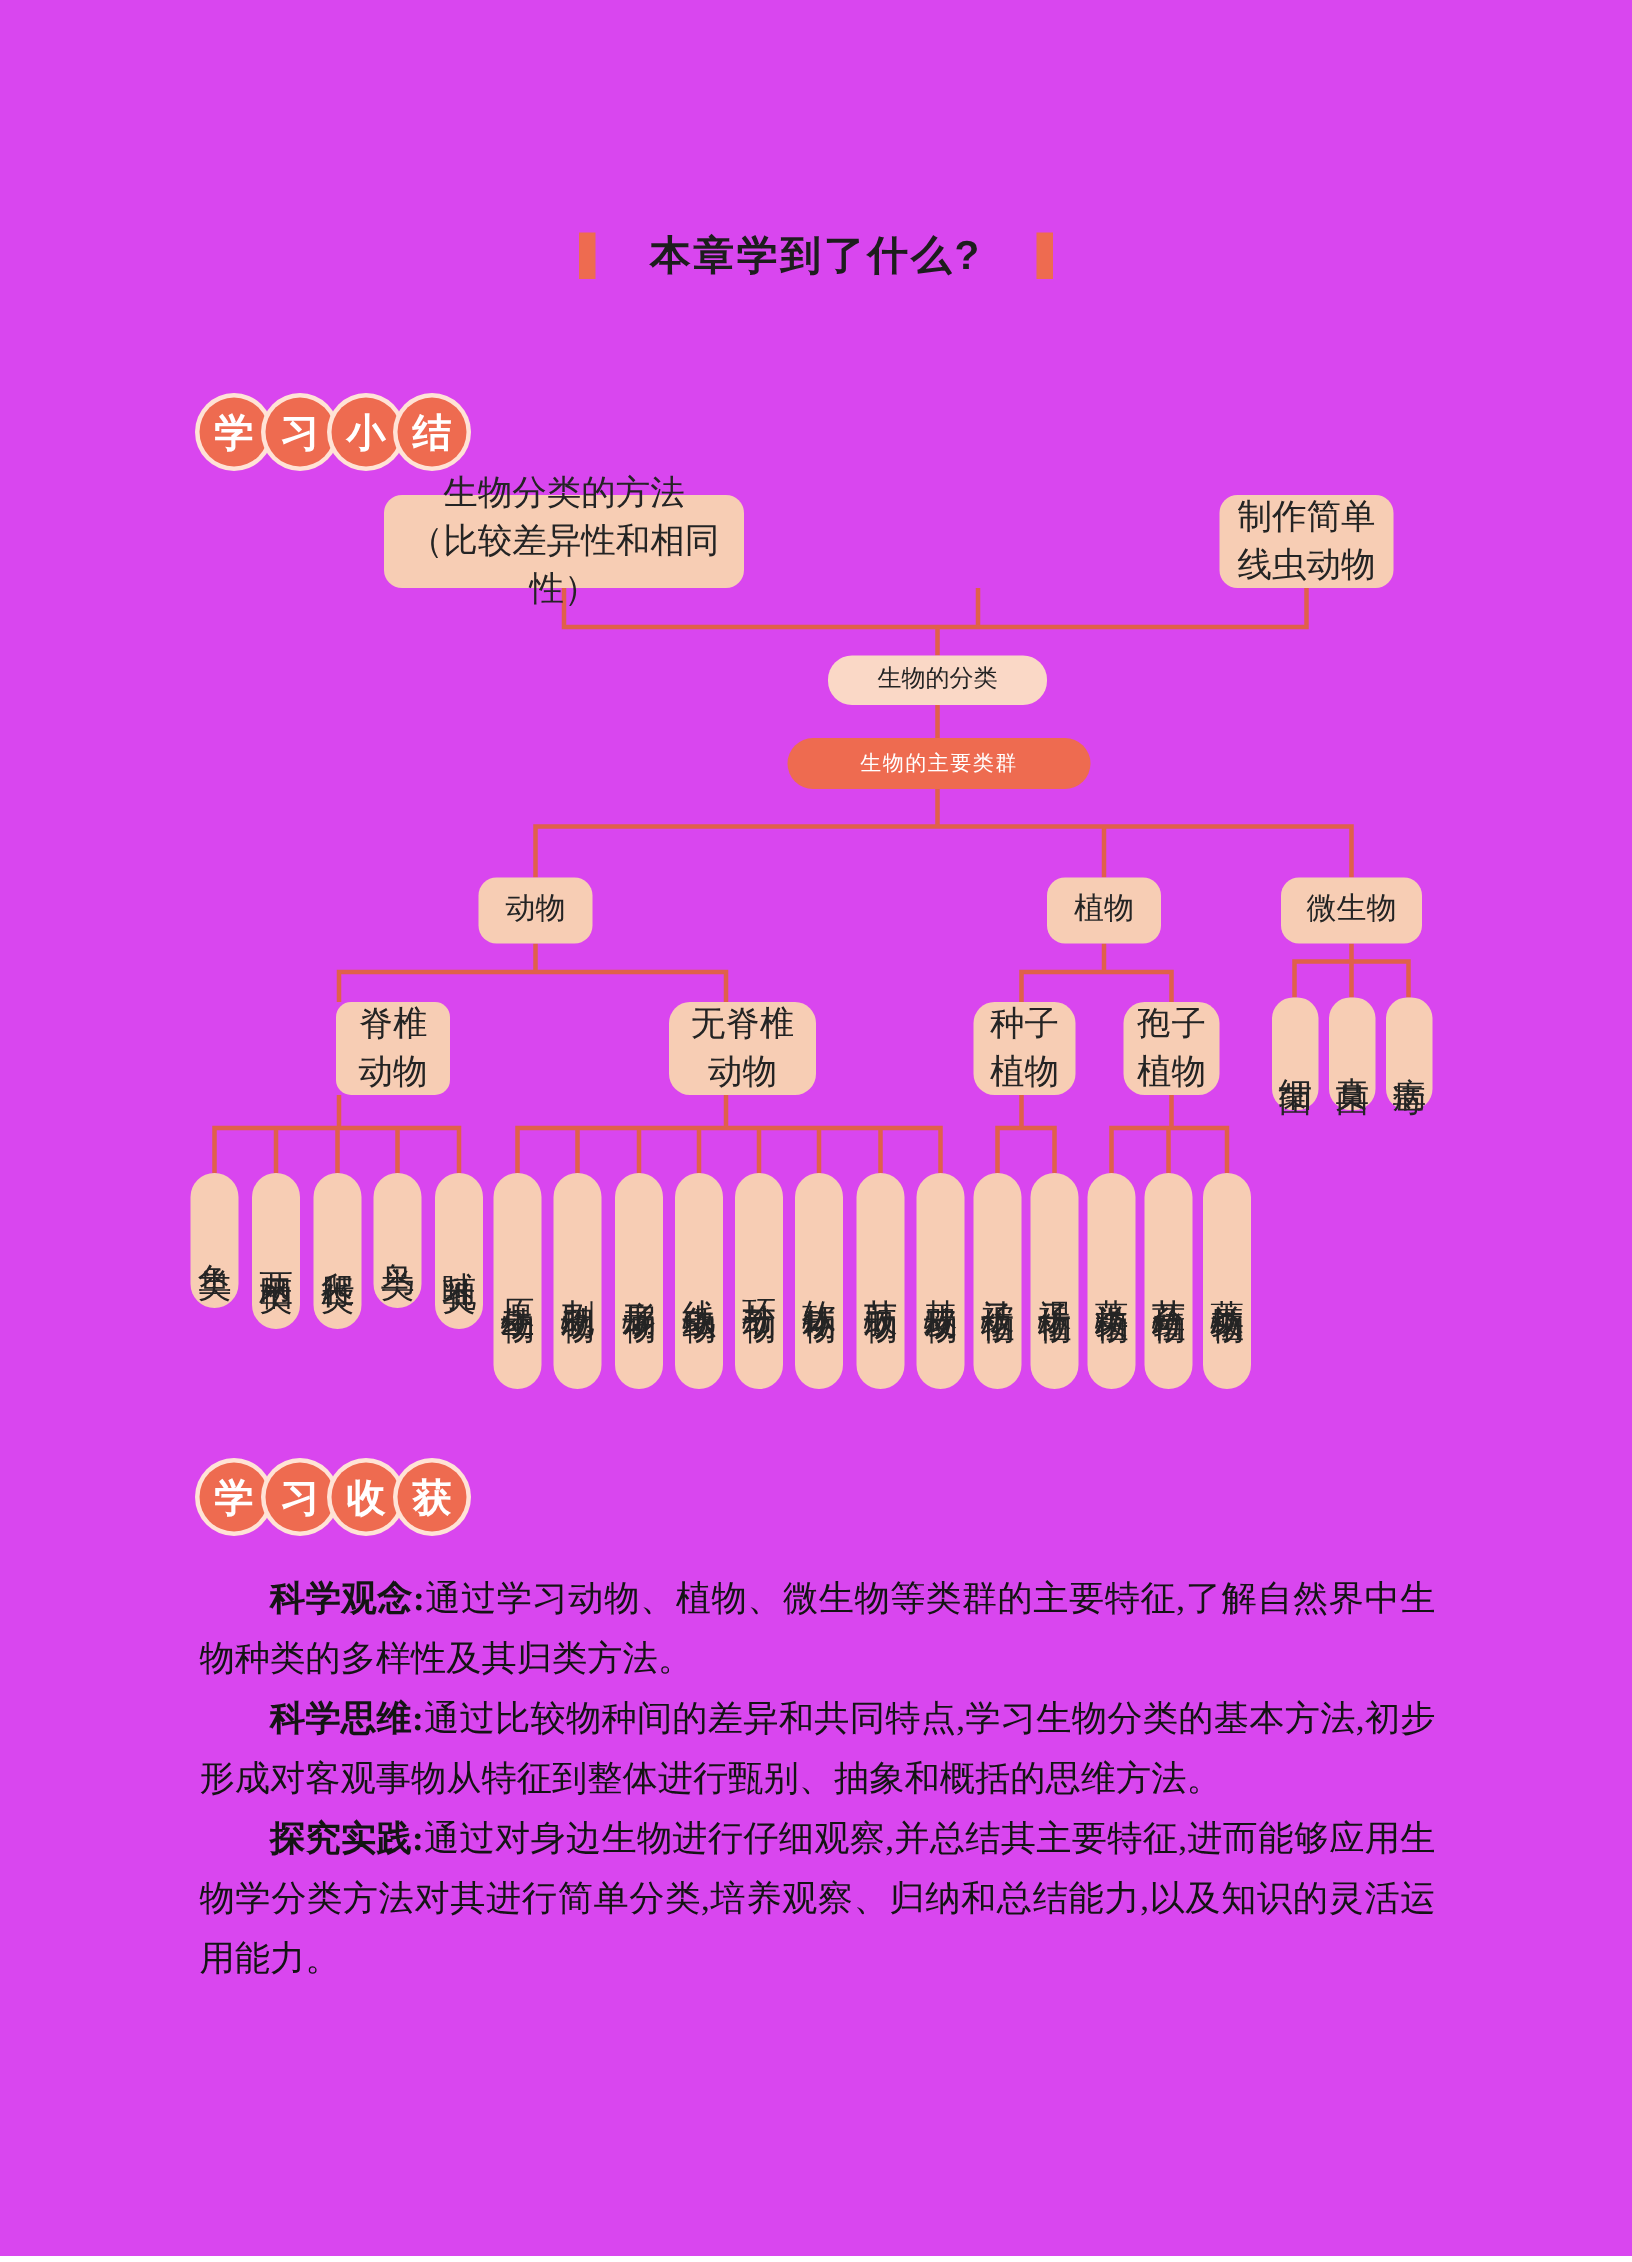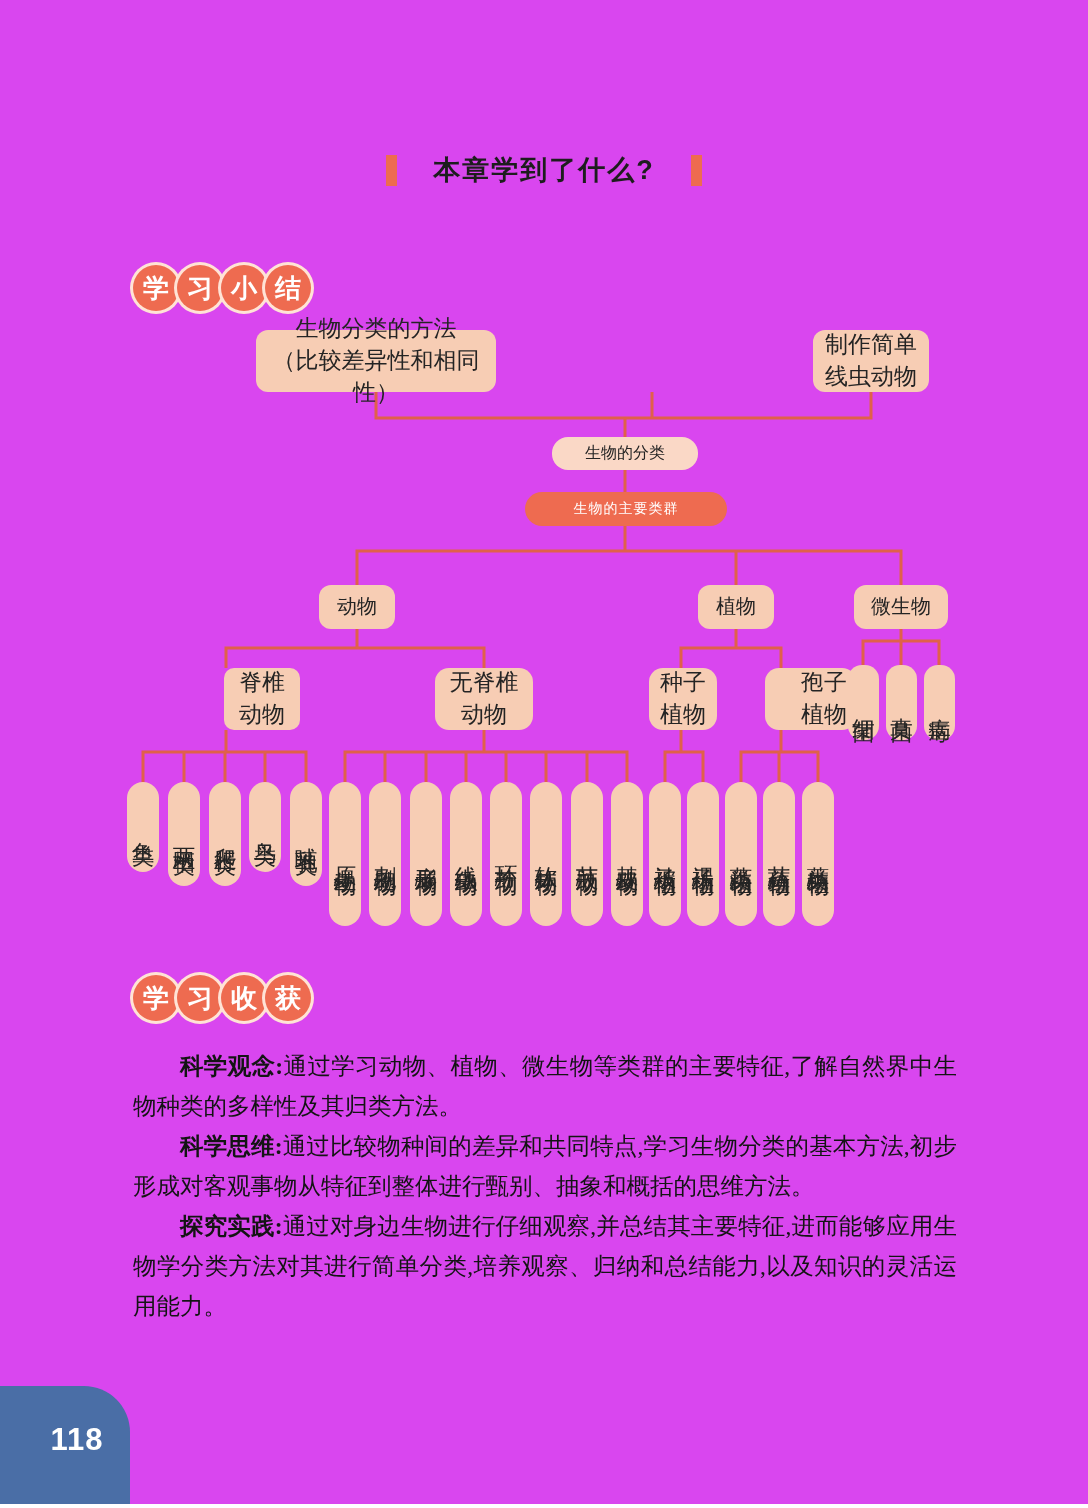--- a/index.html
+++ b/index.html
@@ -127,30 +127,30 @@
     <div class="node hl-node" style="left:525px;top:492px;width:202px;height:34px;">生物的主要类群</div>
 
     <div class="node single" style="left:319px;top:585px;width:76px;height:44px;">动物</div>
     <div class="node single" style="left:698px;top:585px;width:76px;height:44px;">植物</div>
     <div class="node single" style="left:854px;top:585px;width:94px;height:44px;">微生物</div>
 
     <div class="node two-line" style="left:188px;top:668px;width:76px;height:62px;border-radius:10px;margin-left:36px;">
       <span>脊椎</span>
       <span>动物</span>
     </div>
-    <div class="node two-line" style="left:435px;top:668px;width:98px;height:62px;border-radius:14px;">
+    <div class="node two-line" style="left:446px;top:668px;width:98px;height:62px;border-radius:14px;">
       <span>无脊椎</span>
       <span>动物</span>
     </div>
 
     <div class="node two-line" style="left:649px;top:668px;width:68px;height:62px;border-radius:14px;">
       <span>种子</span>
       <span>植物</span>
     </div>
-    <div class="node two-line" style="left:765px;top:668px;width:64px;height:62px;border-radius:14px;padding-left:27px;">
+    <div class="node two-line" style="left:749px;top:668px;width:64px;height:62px;border-radius:14px;">
       <span>孢子</span>
       <span>植物</span>
     </div>
 
     <div class="node leaf hmic" style="left:848px;top:665px;width:31px;">
         <span>细菌</span>
       </div>
     <div class="node leaf hmic" style="left:886px;top:665px;width:31px;">
         <span>真菌</span>
       </div>
@@ -223,18 +223,15 @@
     <span class="badge-circle">收</span>
     <span class="badge-circle">获</span>
   </div>
 
   <div class="gains-text">
     <p><span class="gain-label">科学观念:</span><span>通过学习动物、植物、微生物等类群的主要特征,了解自然界中生物种类的多样性及其归类方法。</span></p>
     <p><span class="gain-label">科学思维:</span><span>通过比较物种间的差异和共同特点,学习生物分类的基本方法,初步形成对客观事物从特征到整体进行甄别、抽象和概括的思维方法。</span></p>
     <p><span class="gain-label">探究实践:</span><span>通过对身边生物进行仔细观察,并总结其主要特征,进而能够应用生物学分类方法对其进行简单分类,培养观察、归纳和总结能力,以及知识的灵活运用能力。</span></p>
   </div>
 
-  <div class="page-tab">
-    <span>118</span>
-  </div>
   <div class="bottom-strip"></div>
 
 </div>
 
 </body></html>

